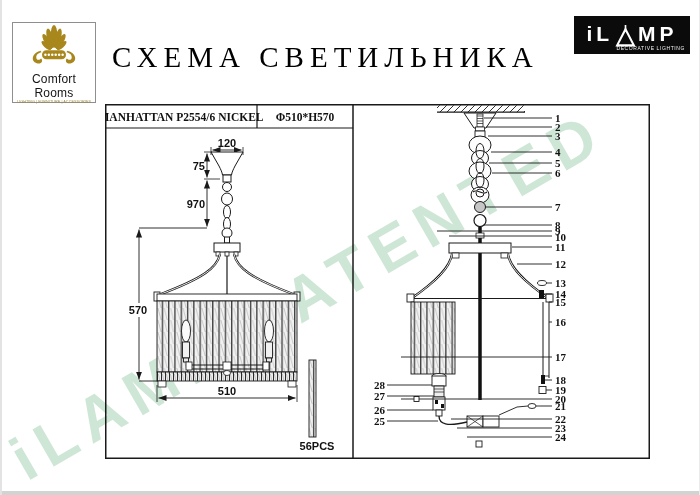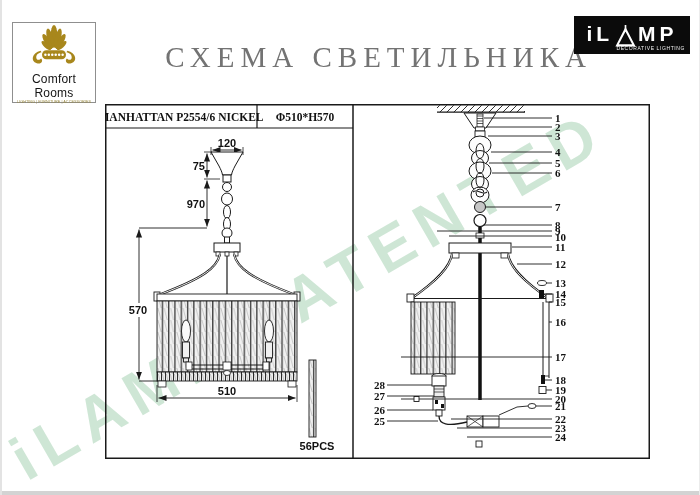--- a/index.html
+++ b/index.html
@@ -10,22 +10,22 @@
   
   .watermark{position:absolute;left:14px;top:428px;transform:rotate(-30deg);transform-origin:0 50%;
     font-size:62px;font-weight:bold;letter-spacing:10px;white-space:nowrap;
     color:rgba(146,199,162,0.45);font-family:"Liberation Sans",sans-serif;z-index:1;}
   
   .cr-box{position:absolute;left:10px;top:22px;width:84px;height:81px;border:1px solid #8f8f8f;
     background:#fff;z-index:3;text-align:center;box-sizing:border-box;}
   .cr-name{font-size:12px;color:#141414;letter-spacing:0.2px;margin-top:1px;}
   .cr-tagline{font-size:8px;color:#9a8a42;white-space:nowrap;transform:scale(0.48);transform-origin:center top;width:200%;margin-left:-50%;}
   
-  .title{position:absolute;left:110px;top:41px;width:480px;text-align:right;z-index:2;
-    font-family:"Liberation Serif",serif;font-size:29px;color:#737373;letter-spacing:6px;white-space:nowrap;}
+  .title{position:absolute;left:110px;top:41px;width:480px;text-align:left;z-index:2;
+    font-family:"Liberation Serif",serif;font-size:29px;color:#000000;letter-spacing:6px;white-space:nowrap;}
   
   .il-box{position:absolute;left:572px;top:16px;width:116px;height:38px;background:#0b0b0b;z-index:3;
     display:flex;align-items:center;justify-content:center;color:#fff;}
   .il-letters{font-size:21px;font-weight:bold;letter-spacing:4px;line-height:1;margin-top:-4px;}
   .il-tag{position:absolute;right:5px;bottom:3px;font-size:5px;letter-spacing:0.6px;color:#f2f2f2;}
   svg{z-index:2;}
   .drawsvg{position:absolute;left:103px;top:104px;}
   .t-head{font-family:"Liberation Serif",serif;font-weight:bold;font-size:11.5px;fill:#111;}
   .dim{font-family:"Liberation Sans",sans-serif;font-weight:bold;font-size:11px;fill:#111;}
   .pn{font-family:"Liberation Serif",serif;font-weight:bold;font-size:11px;fill:#111;}

